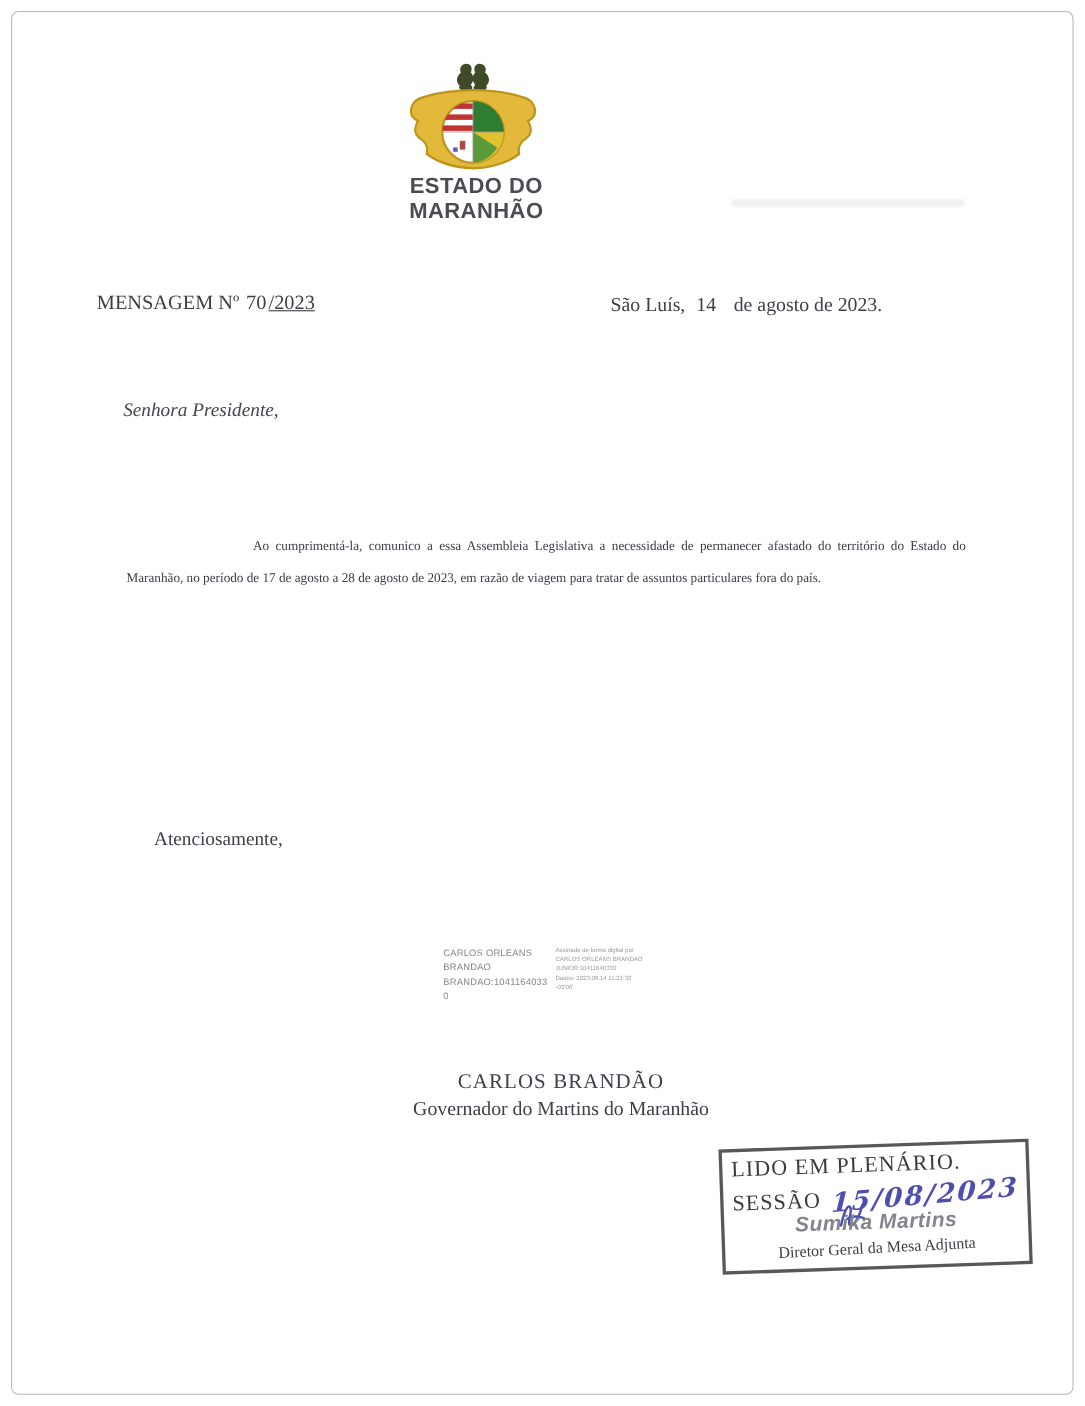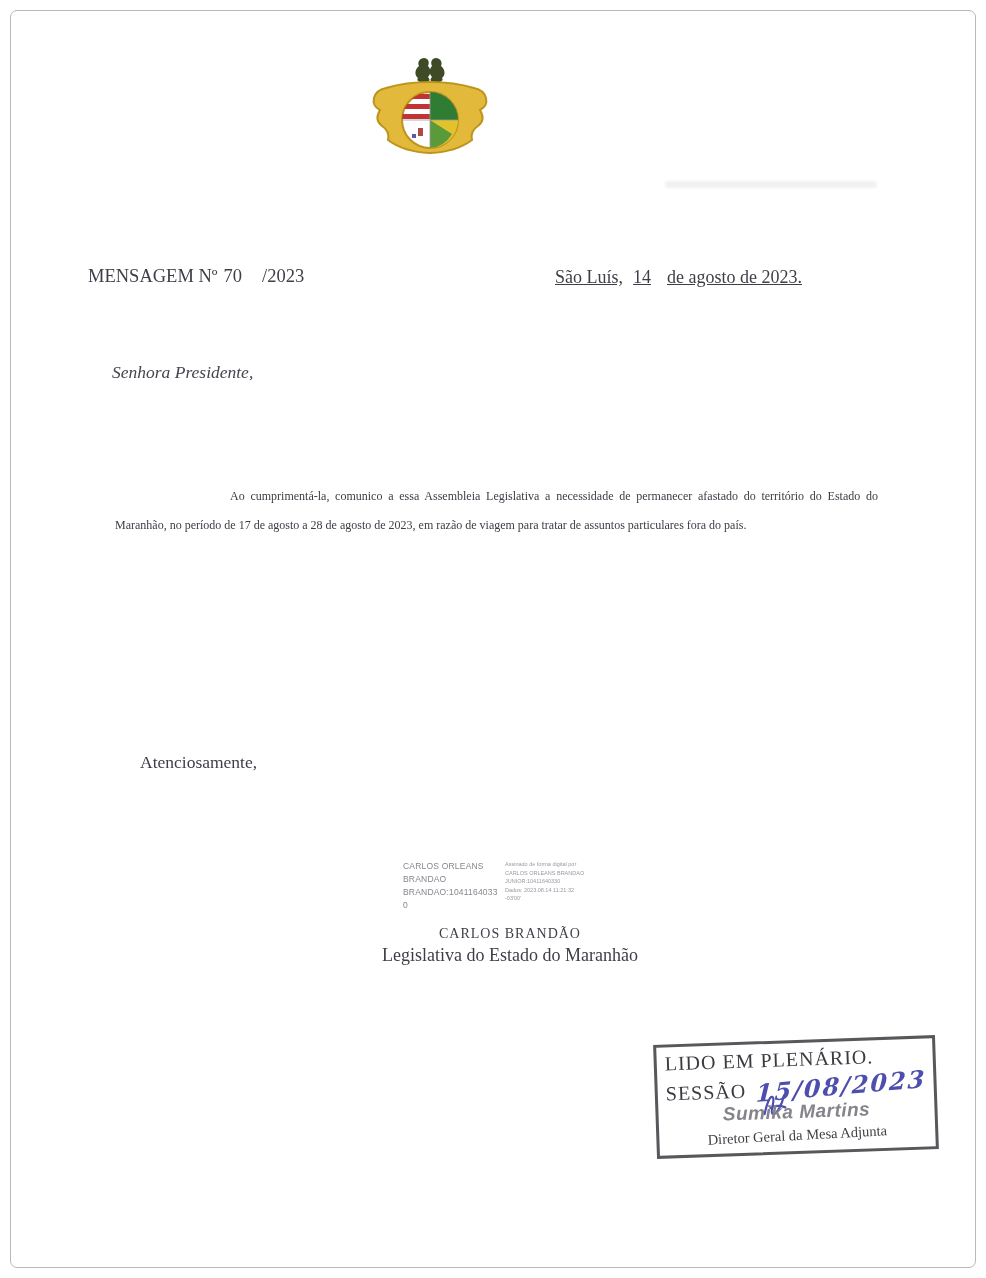--- a/index.html
+++ b/index.html
@@ -16,42 +16,42 @@
     background:rgba(185,185,190,0.20);border-radius:4px;filter:blur(1px);
   }
   .emblem{position:absolute;left:368px;top:56px;width:124px;height:104px;}
   .state-name{
     position:absolute;left:322px;top:158px;width:222px;text-align:center;
     font-family:"Liberation Sans",sans-serif;font-weight:bold;font-size:20px;
     letter-spacing:0.4px;color:#4b4b52;
   }
   .msg-line{position:absolute;left:88px;top:266px;font-size:18.5px;color:#3e3e48;}
   .msg-line .num{margin-left:6px;}
-  .msg-line .year{margin-left:20px;}
-  .date-line{position:absolute;left:555px;top:267px;font-size:18px;color:#3e3e48;text-decoration:underline;}
+  .msg-line .year{margin-left:2px;text-decoration:underline;}
+  .date-line{position:absolute;left:555px;top:267px;font-size:18px;color:#3e3e48;}
   .date-line .day{margin-left:10px;}
   .date-line .rest{margin-left:16px;}
   .salutation{position:absolute;left:112px;top:362px;font-style:italic;font-size:17.5px;color:#45454f;}
   .para{
     position:absolute;left:115px;width:763px;font-size:12px;line-height:28.5px;
     text-align:justify;text-indent:115px;color:#3c3c46;
   }
   .para1{top:482px;}
   .para2{top:574px;}
   .closing{position:absolute;left:140px;top:752px;font-size:17.5px;color:#3e3e48;text-align:right;}
   .digsig{
     position:absolute;left:403px;top:860px;display:flex;gap:7px;
     font-family:"Liberation Sans",sans-serif;color:#86868e;
   }
   .digsig .left{width:95px;font-size:8.5px;line-height:13px;letter-spacing:0.2px;}
   .digsig .right{width:84px;font-size:5.5px;line-height:8.5px;color:#9a9aa2;}
   .signer{
     position:absolute;left:345px;top:926px;width:330px;text-align:center;color:#3e3e48;
   }
-  .signer .name{font-size:14px;letter-spacing:1px;}
+  .signer .name{font-size:19px;letter-spacing:1px;margin-top:47px;}
   .signer .role{font-size:18px;margin-top:3px;}
   .stamp{
     position:absolute;left:655px;top:1040px;width:282px;height:114px;
     border:3px solid rgba(58,58,63,0.85);box-sizing:border-box;
     transform:rotate(-2deg);padding:5px 8px;color:#3a3a40;
   }
   .stamp .line1{font-size:20px;letter-spacing:1px;}
   .stamp .line2{font-size:20px;letter-spacing:1px;margin-top:2px;display:flex;align-items:baseline;}
   .stamp .hand-date{
     font-family:"DejaVu Serif",serif;font-style:italic;font-size:24px;
@@ -102,20 +102,21 @@
         </g>
       </g>
 
       <rect x="50" y="72" width="5" height="8" fill="#b04848"></rect>
       <rect x="44" y="78" width="4" height="4" fill="#5a5ab0"></rect>
 
       <path d="M34,64 L90,64 M62,36 L62,92" stroke="#9a9a9a" stroke-width="0.8" fill="none"></path>
     </svg>
   </div>
 
+  <div class="state-name">ESTADO DO MARANHÃO</div>
 
   <div class="msg-line">
     <span>MENSAGEM Nº</span><span class="num">70</span><span class="year">/2023</span>
   </div>
 
   <div class="date-line">
     <span>São Luís,</span><span class="day">14</span><span class="rest">de agosto de 2023.</span>
   </div>
 
   <div class="salutation">Senhora Presidente,</div>
@@ -135,21 +136,21 @@
       <div>Assinado de forma digital por</div>
       <div>CARLOS ORLEANS BRANDAO</div>
       <div>JUNIOR:10411640330</div>
       <div>Dados: 2023.08.14 11:21:32</div>
       <div>-03'00'</div>
     </div>
   </div>
 
   <div class="signer">
     <div class="name">CARLOS BRANDÃO</div>
-    <div class="role">Legislativa do Estado do Maranhão</div>
+    <div class="role">Governador do Martins do Maranhão</div>
   </div>
 
   <div class="stamp">
     <div class="line1">LIDO EM PLENÁRIO.</div>
     <div class="line2">
       <span>SESSÃO</span>
       <span class="hand-date">15/08/2023</span>
     </div>
     <div class="initials">
       <svg width="34" height="30" viewBox="0 0 34 30">

